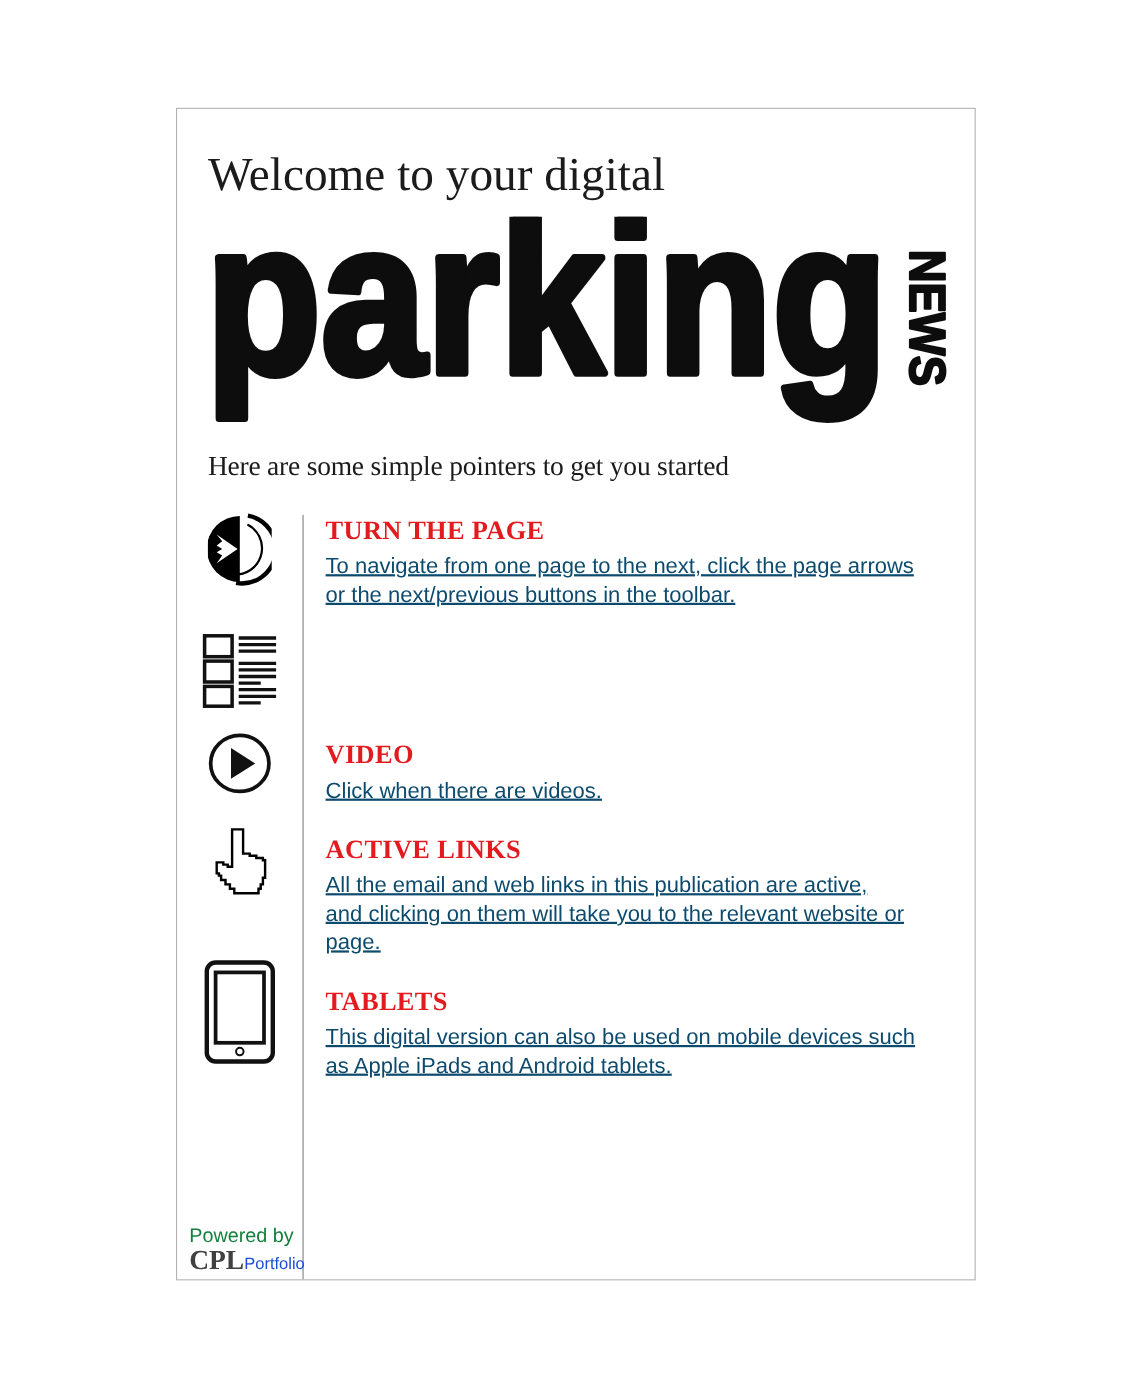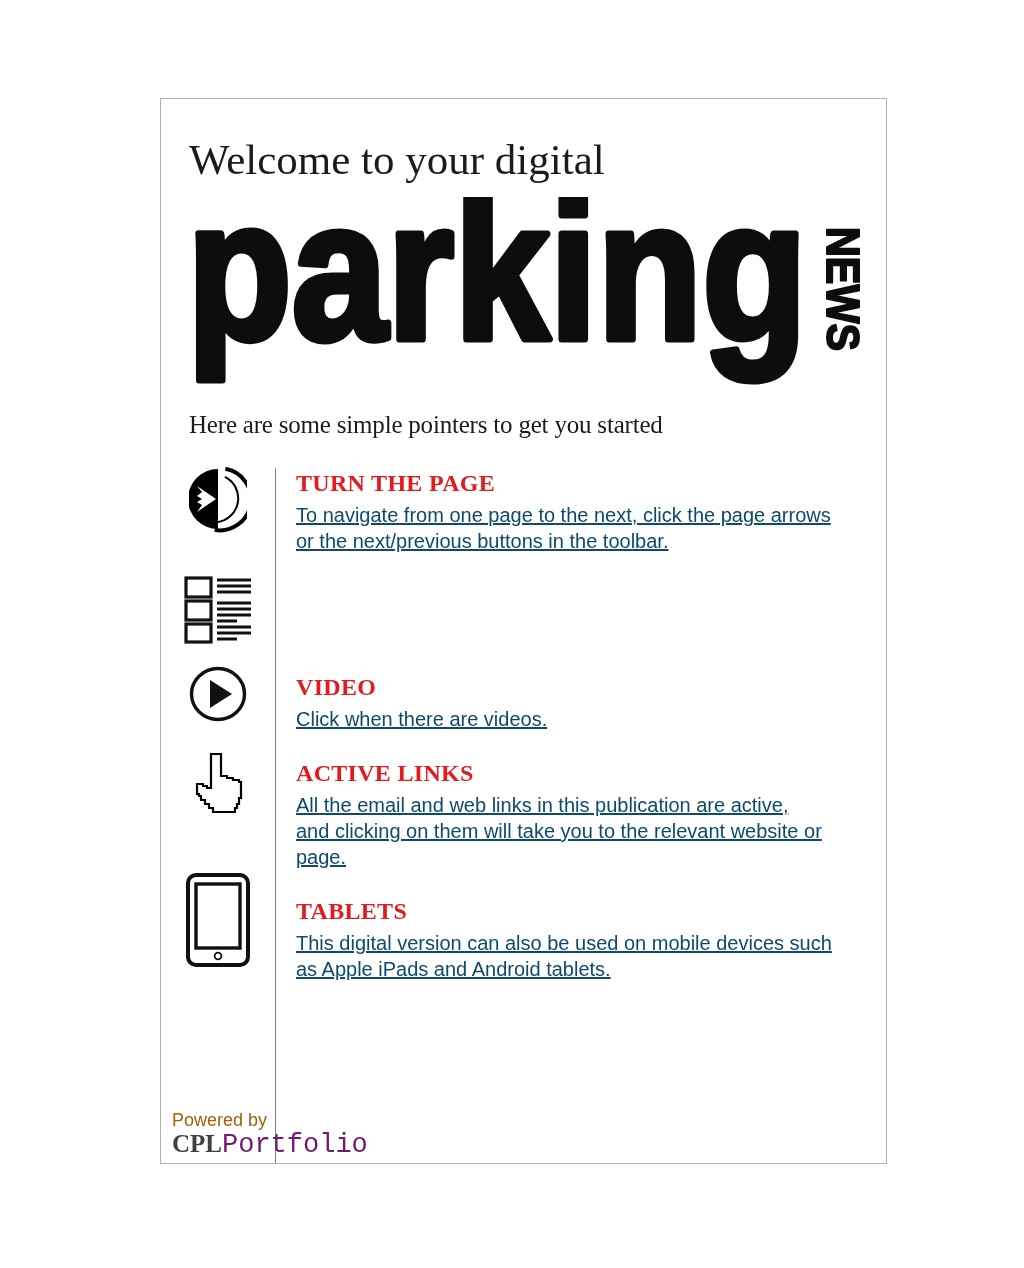--- a/index.html
+++ b/index.html
@@ -28,26 +28,26 @@
   .icon-cell { width: 114px; flex: none; display: flex; justify-content: center; align-items: flex-start; margin-top: -6px; }
   .text-cell { margin-left: 21px; width: 575px; }
   .sec-title {
     font-family: Liberation Serif, serif; font-weight: bold; font-size: 24px;
     color: #e31b1e; line-height: 30px; letter-spacing: 0.3px; margin-bottom: 4px;
   }
   .sec-body {
     font-size: 20px; line-height: 26px; color: #0c4a6e; white-space: pre-line; text-decoration: underline;
   }
   .footer { position: absolute; left: 11px; bottom: 4px; line-height: 1; }
-  .powered { font-size: 18px; color: #a16207; margin-bottom: 2px; }
+  .powered { font-size: 18px; color: #15803d; margin-bottom: 2px; }
   .brandline { white-space: nowrap; }
   .brand-strong {
     font-family: "Liberation Serif", serif; font-weight: bold; font-size: 25px; color: #404040;
   }
-  .brand-light { font-size: 27px; color: #701a75; font-weight: 300; font-family: Liberation Mono, monospace; }
+  .brand-light { font-size: 15px; color: #1d4ed8; font-weight: 300; }
   .icon-svg { display: block; }
 </style>
 </head>
 <body>
 
 <div class="page">
 
   <div class="welcome">Welcome to your digital</div>
 
   <svg class="logo-svg" width="680" height="300" viewBox="0 0 680 300">

